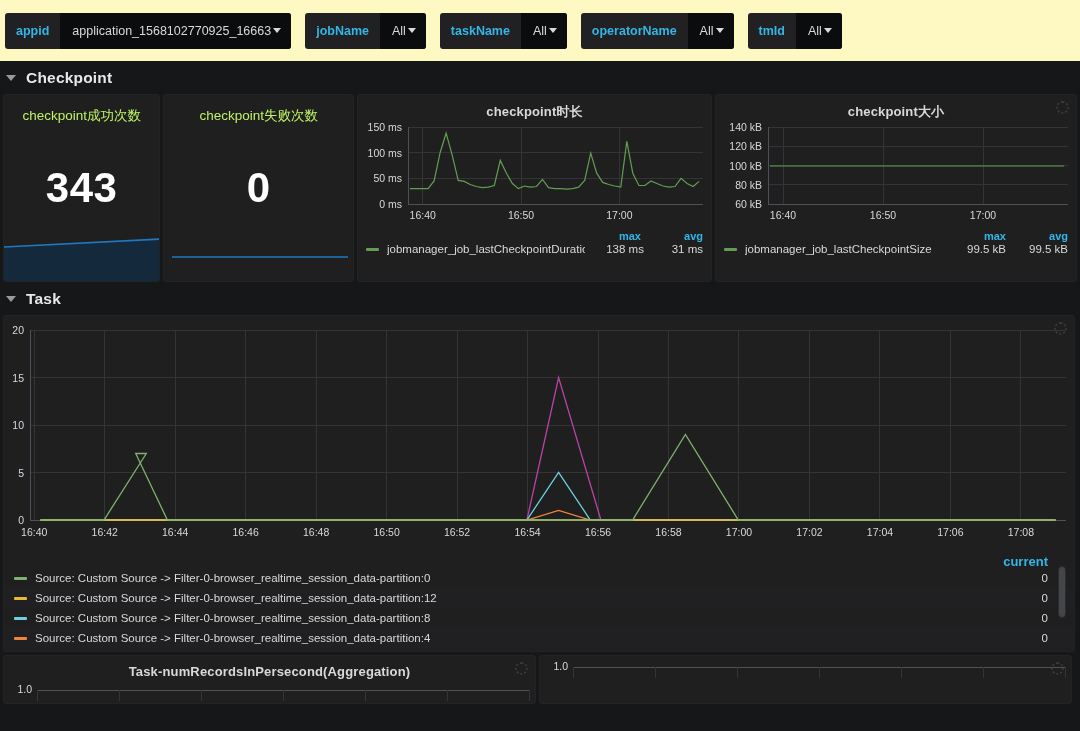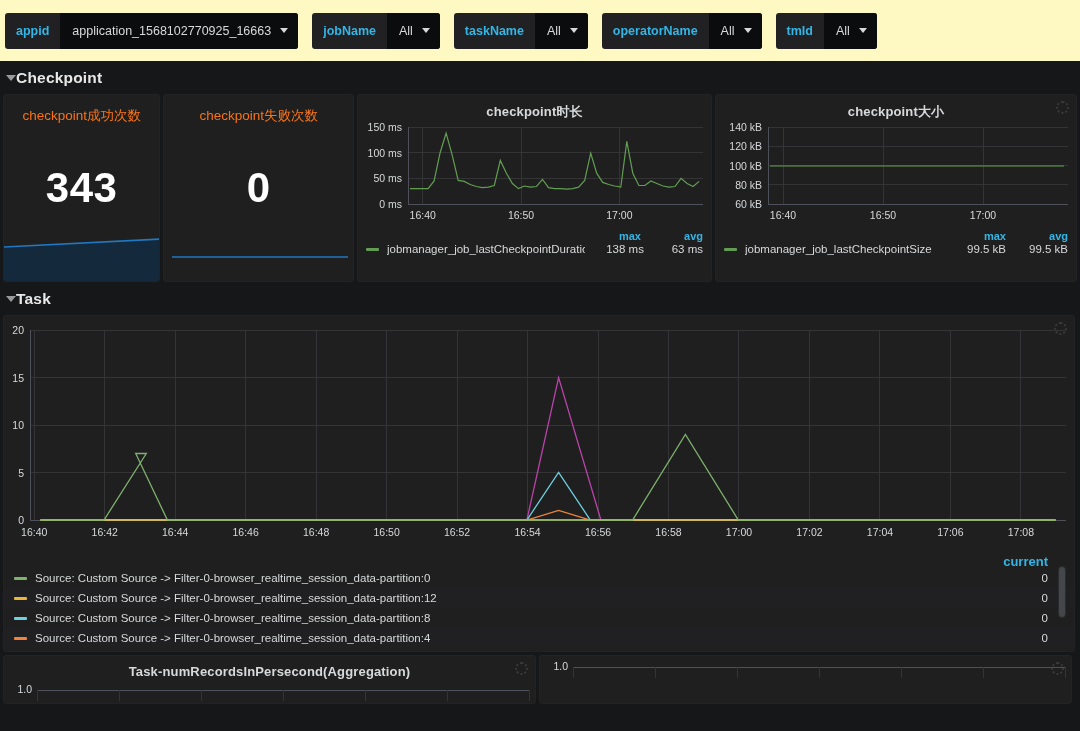--- a/index.html
+++ b/index.html
@@ -39,36 +39,37 @@
   }
   .var-value {
     background: #0b0c0e;
     color: #d8d9da;
     font-size: 12.5px;
     height: 36px;
     line-height: 36px;
     padding: 0 10px 0 12px;
     display: flex;
     align-items: center;
-    gap: 9px;
+    gap: 2px;
     white-space: nowrap;
   }
   .caret {
     width: 0; height: 0;
     border-left: 4px solid transparent;
     border-right: 4px solid transparent;
     border-top: 5px solid #d8d9da;
     display: inline-block;
   }
 
   
   .row-header {
     height: 33px;
     display: flex;
     align-items: center;
+    gap: 10px;
     padding-left: 6px;
     background: #161719;
   }
   .row-chevron {
     width: 0; height: 0;
     border-left: 5px solid transparent;
     border-right: 5px solid transparent;
     border-top: 6px solid #9a9a9a;
   }
   .row-title {
@@ -100,21 +101,21 @@
     width: 13px; height: 13px;
     border: 2px dotted #3a3a3d;
     border-radius: 50%;
   }
 
   
   .stat-panel { height: 188px; position: relative; overflow: hidden; }
   .stat-title {
     text-align: center;
     font-size: 13.5px;
-    color: #f97316;
+    color: #bef264;
     padding-top: 12px;
   }
   .stat-value {
     position: absolute;
     top: 0; left: 0; right: 0; bottom: 0;
     display: flex;
     align-items: center;
     justify-content: center;
     font-size: 42px;
     font-weight: bold;
@@ -283,21 +284,21 @@
         </svg>
     </div>
     <div class="legend-hdr">
       <span>max</span>
       <span>avg</span>
     </div>
     <div class="legend-row">
       <i class="legend-swatch" style="background:#629e51"></i>
       <span class="legend-name">jobmanager_job_lastCheckpointDuration</span>
       <span class="legend-val">138 ms</span>
-      <span class="legend-val">63 ms</span>
+      <span class="legend-val">31 ms</span>
     </div>
   </div>
 
   <div class="panel" style="width:362px;height:188px;">
     <i class="spinner"></i>
     <div class="panel-title">checkpoint大小</div>
     <div class="graph-body">
       <svg id="svg-ckpt-size" width="360" height="105">
           <text x="46" y="10" text-anchor="end" class="axis-text">140 kB</text>
           <line x1="52" y1="6" x2="352" y2="6" class="grid-line"></line>

